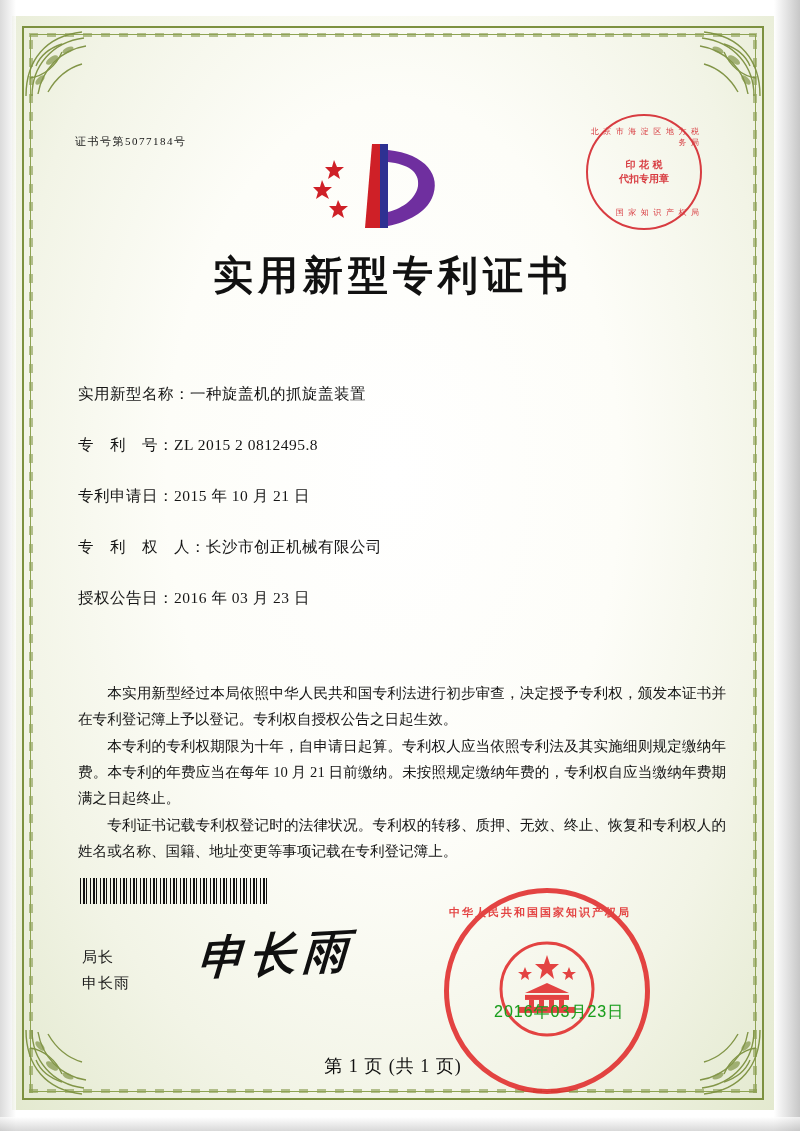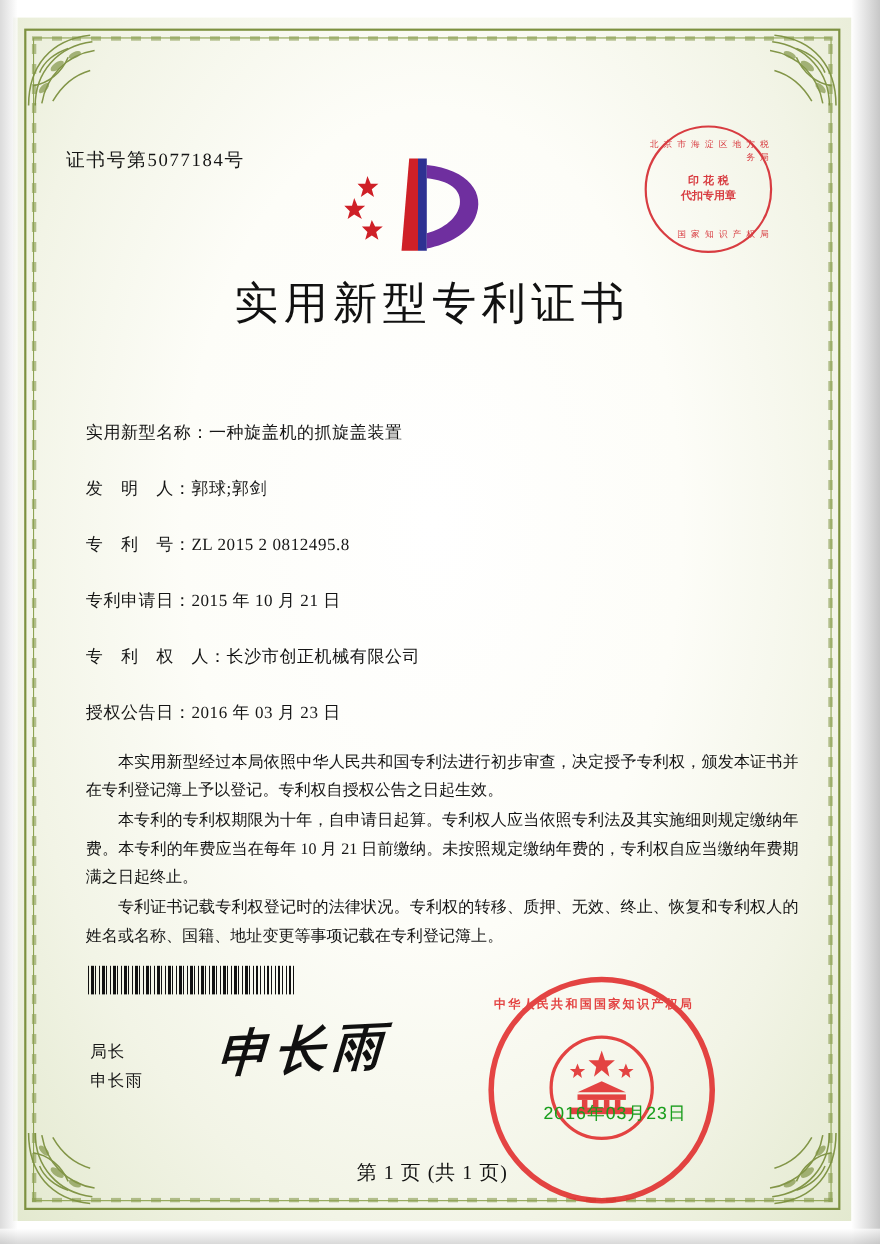--- a/index.html
+++ b/index.html
@@ -86,23 +86,23 @@
     opacity: .95;
   }
   .corner.tl { left: 10px;  top: 10px; }
   .corner.tr { right: 10px; top: 10px;  transform: scaleX(-1); }
   .corner.bl { left: 10px;  bottom: 10px; transform: scaleY(-1); }
   .corner.br { right: 10px; bottom: 10px; transform: scale(-1,-1); }
 
   
   .cert-no {
     position: absolute;
-    left: 48px;
+    left: 63px;
     top: 118px;
-    font-size: 17px;
+    font-size: 11px;
     letter-spacing: 1.5px;
     color: #151515;
     white-space: nowrap;
   }
 
   .logo {
     position: absolute;
     left: 296px;
     top: 120px;
     width: 140px;
@@ -142,21 +142,21 @@
     font-weight: bold;
   }
 
   .title {
     position: absolute;
     left: 0; right: 0;
     top: 232px;
     text-align: center;
     font-family: "DejaVu Serif", serif;
     font-size: 40px;
-    font-weight: normal;
+    font-weight: bold;
     letter-spacing: 5px;
     color: #111;
   }
 
   
   .fields {
     position: absolute;
     left: 66px;
     top: 342px;
     width: 640px;
@@ -377,23 +377,20 @@
         <div>代扣专用章</div>
       </div>
       <div class="arc-bottom">国 家 知 识 产 权 局</div>
     </div>
 
     <div class="title">实用新型专利证书</div>
 
     <div class="fields">
       <div class="field-row">
         <span class="field-label">实用新型名称：</span><span class="field-value">一种旋盖机的抓旋盖装置</span>
-      </div>
-      <div class="field-row">
-        <span class="field-label">发　明　人：</span><span class="field-value">郭球;郭剑</span>
       </div>
       <div class="field-row">
         <span class="field-label">专　利　号：</span><span class="field-value">ZL 2015 2 0812495.8</span>
       </div>
       <div class="field-row">
         <span class="field-label">专利申请日：</span><span class="field-value">2015 年 10 月 21 日</span>
       </div>
       <div class="field-row">
         <span class="field-label">专　利　权　人：</span><span class="field-value">长沙市创正机械有限公司</span>
       </div>

